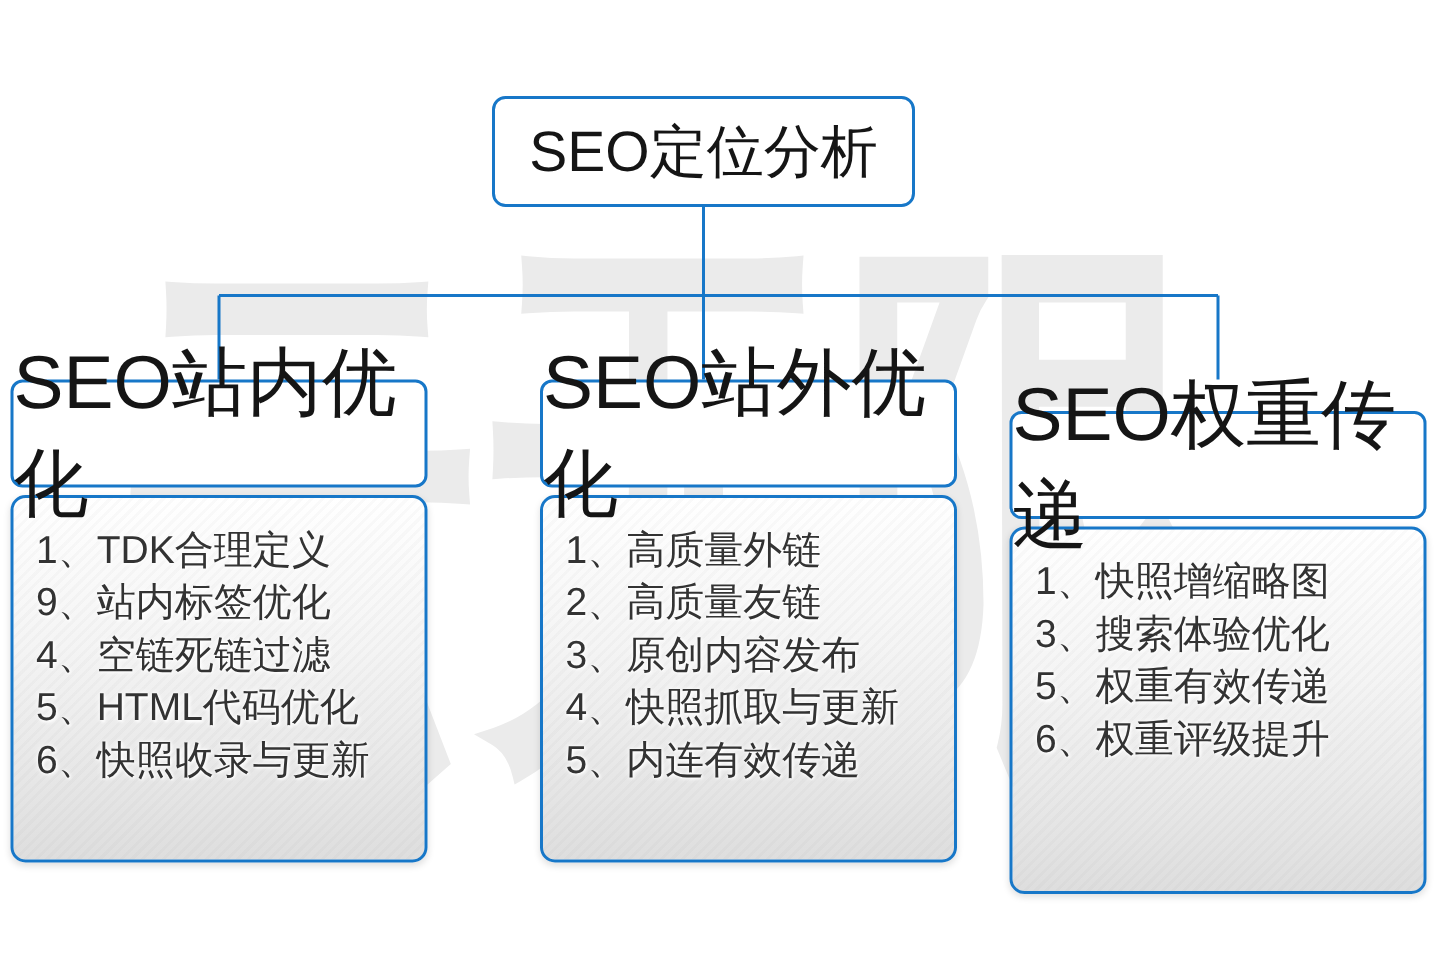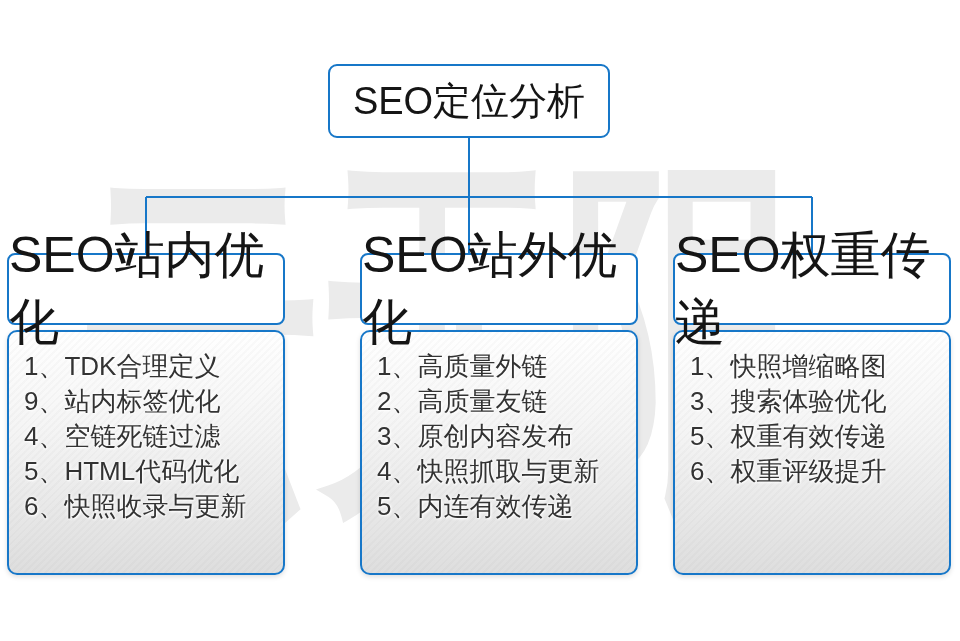--- a/index.html
+++ b/index.html
@@ -66,21 +66,21 @@
 
   
   .column {
     position: absolute;
     top: 253px;
     width: 278px;
     z-index: 2;
   }
   .col-0 { left: 7px; }
   .col-1 { left: 333px; margin-left: 27px; }
-  .col-2 { left: 673px; }
+  .col-2 { left: 673px; margin-top: 21px; }
 
   .col-header {
     box-sizing: border-box;
     width: 278px;
     height: 72px;
     background: #ffffff;
     border: 2px solid #1777c8;
     border-radius: 8px;
     display: flex;
     align-items: center;

